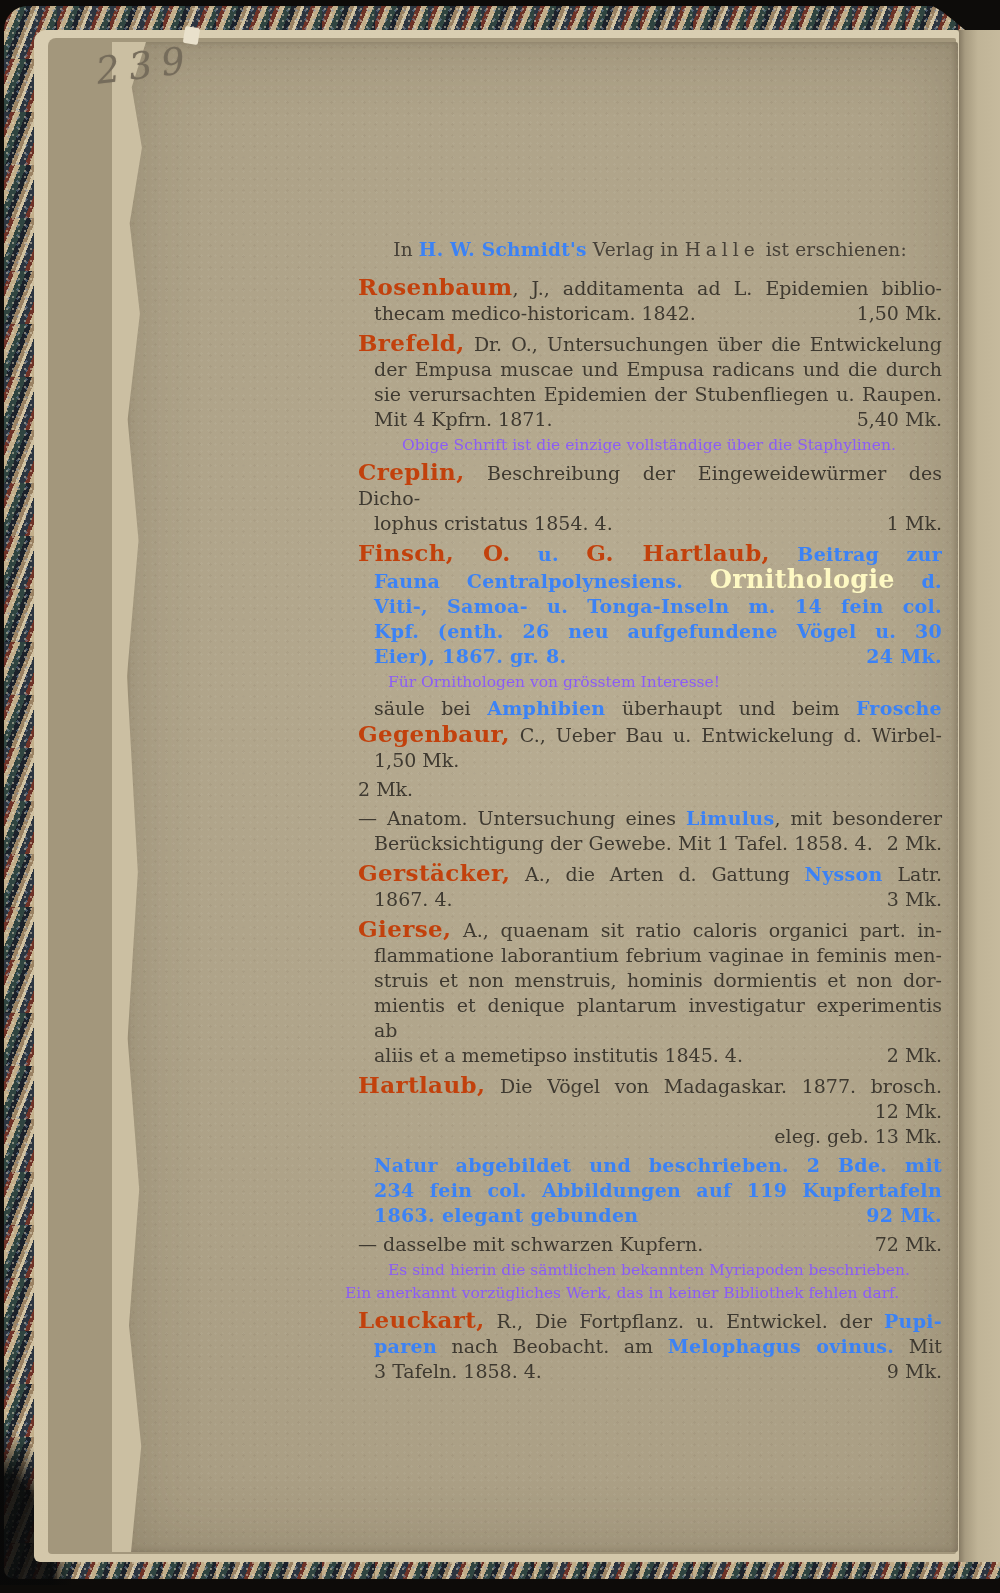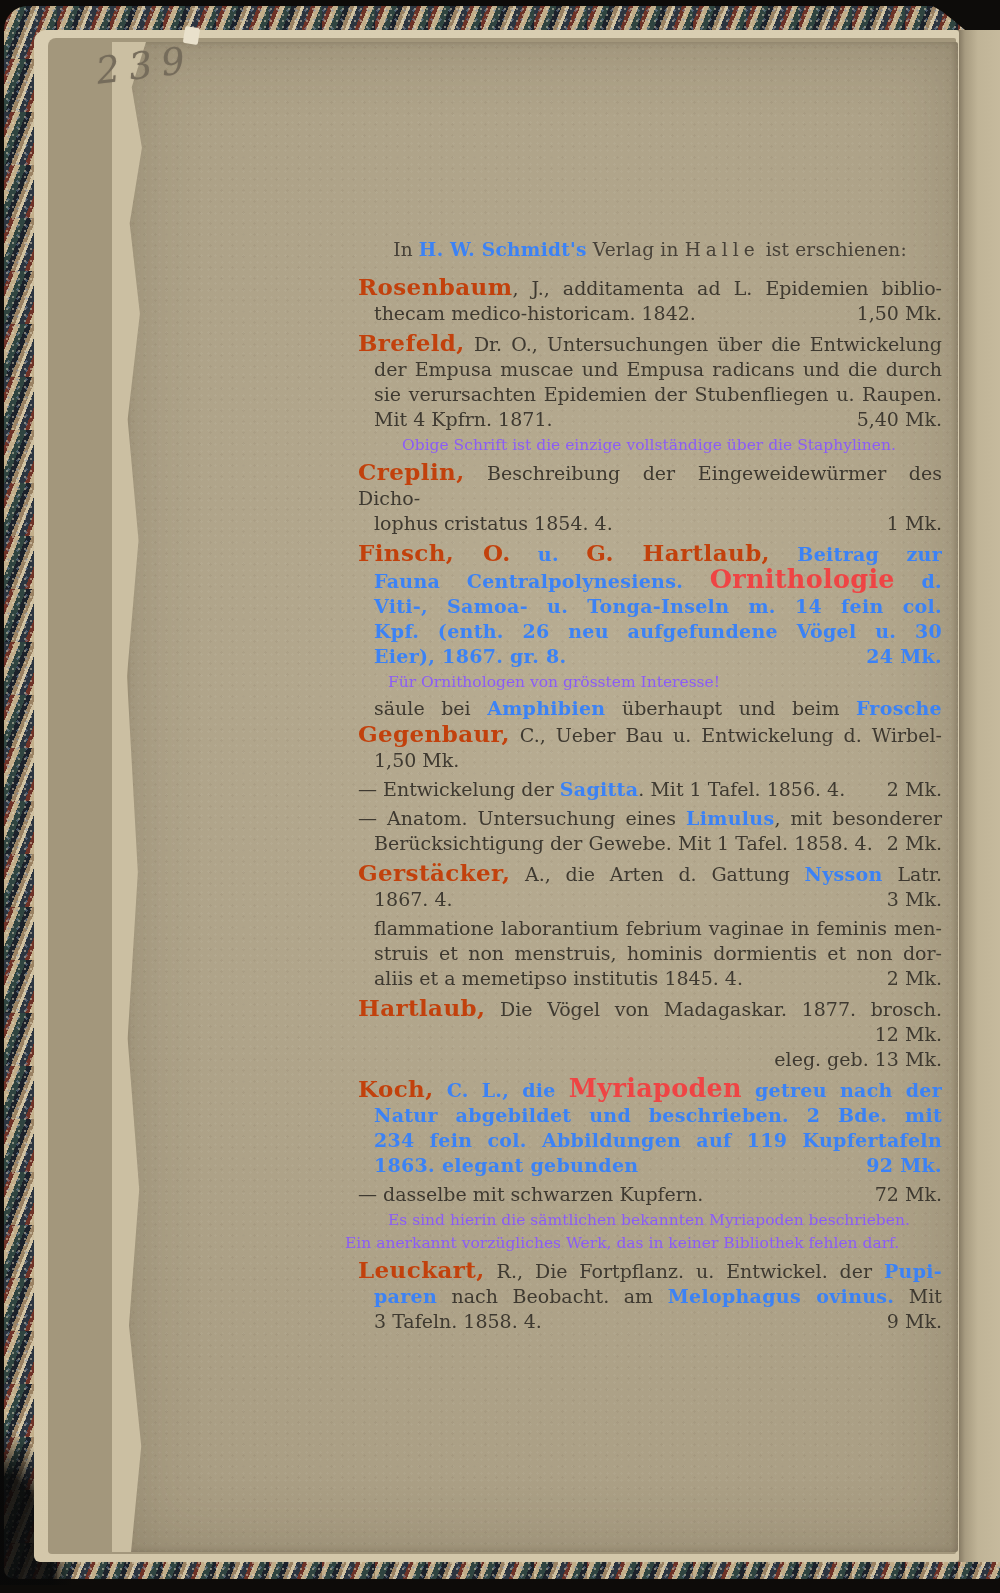--- a/index.html
+++ b/index.html
@@ -51,21 +51,21 @@
   .hdr{font-size:18.5px;line-height:24px;text-align:center;color:#474138;margin-bottom:12px;letter-spacing:.2px;}
   .entry{margin-top:4px;}
   .ln{font-size:19px;line-height:25px;text-align:left;}
   .ind{padding-left:16px;}
   .just{text-align:justify;text-align-last:justify;}
   .withpr{display:flex;justify-content:space-between;align-items:baseline;}
   .pr{white-space:nowrap;}
   .s-p{}
   .s-n{font-size:23px;font-weight:700;letter-spacing:.4px;color:#c2410c;}
   .s-b{font-weight:700;letter-spacing:.3px;color:#3b82f6;}
-  .s-B{font-size:25.5px;font-weight:700;letter-spacing:.3px;color:#ef4444;line-height:1;}
+  .s-B{font-size:25.5px;font-weight:700;letter-spacing:.3px;color:#fef9c3;line-height:1;}
   .s-sp{letter-spacing:5px;}
   .ln.note{font-size:15.5px;line-height:19px;color:#8b5cf6;margin:4px 0 2px;text-align:left;text-align-last:auto;}
   .ln.note.a{padding-left:44px;}
   .ln.note.b{padding-left:30px;}
   .ln.note.f{padding-left:0;margin-left:-13px;margin-top:4px;}
 </style>
 </head>
 <body>
 
 <div class="scan">
@@ -120,59 +120,59 @@
       </div>
       <div class="entry">
         <div class="ln ind just"><span class="s-p">säule bei </span><span class="s-b">Amphibien</span><span class="s-p"> überhaupt und beim </span><span class="s-b">Frosche</span></div>
         <div class="ln just"><span class="s-n">Gegenbaur,</span><span class="s-p"> C., Ueber Bau u. Entwickelung d. Wirbel-</span></div>
         <div class="ln ind withpr">
           <span class="pr">1,50 Mk.</span>
         </div>
       </div>
       <div class="entry">
         <div class="ln withpr">
-          <span class="lt"><span class="s-p">— Entwickelung der </span><span class="s-b">Sagitta</span><span class="s-p">. Mit 1 Tafel. 1856. 4.</span></span>
           <span class="pr">2 Mk.</span>
         </div>
       </div>
       <div class="entry">
         <div class="ln just"><span class="s-p">— Anatom. Untersuchung eines </span><span class="s-b">Limulus</span><span class="s-p">, mit besonderer</span></div>
         <div class="ln ind withpr">
           <span class="lt"><span class="s-p">Berücksichtigung der Gewebe. Mit 1 Tafel. 1858. 4.</span></span>
           <span class="pr">2 Mk.</span>
         </div>
       </div>
       <div class="entry">
         <div class="ln just"><span class="s-n">Gerstäcker,</span><span class="s-p"> A., die Arten d. Gattung </span><span class="s-b">Nysson</span><span class="s-p"> Latr.</span></div>
         <div class="ln ind withpr">
           <span class="lt"><span class="s-p">1867. 4.</span></span>
           <span class="pr">3 Mk.</span>
         </div>
       </div>
       <div class="entry">
+        <div class="ln just"><span class="s-n">Gierse,</span><span class="s-p"> A., quaenam sit ratio caloris organici part. in-</span></div>
         <div class="ln ind just"><span class="s-p">flammatione laborantium febrium vaginae in feminis men-</span></div>
         <div class="ln ind just"><span class="s-p">struis et non menstruis, hominis dormientis et non dor-</span></div>
+        <div class="ln ind just"><span class="s-p">mientis et denique plantarum investigatur experimentis ab</span></div>
         <div class="ln ind withpr">
           <span class="lt"><span class="s-p">aliis et a memetipso institutis 1845. 4.</span></span>
           <span class="pr">2 Mk.</span>
         </div>
       </div>
       <div class="entry">
         <div class="ln just"><span class="s-n">Hartlaub,</span><span class="s-p"> Die Vögel von Madagaskar. 1877. brosch.</span></div>
         <div class="ln ind withpr">
           <span class="lt"></span>
           <span class="pr">12 Mk.</span>
         </div>
         <div class="ln ind withpr">
           <span class="lt"></span>
           <span class="pr">eleg. geb. 13 Mk.</span>
         </div>
       </div>
       <div class="entry">
-        <div class="ln just"><span class="s-n">Koch,</span><span class="s-b"> C. L., die </span><span class="s-B">Myriapoden</span><span class="s-b"> getreu nach der</span></div>
         <div class="ln ind just"><span class="s-b">Natur abgebildet und beschrieben. 2 Bde. mit</span></div>
         <div class="ln ind just"><span class="s-b">234 fein col. Abbildungen auf 119 Kupfertafeln</span></div>
         <div class="ln ind withpr">
           <span class="lt"><span class="s-b">1863. elegant gebunden</span></span>
           <span class="pr s-b">92 Mk.</span>
         </div>
       </div>
       <div class="entry">
         <div class="ln withpr">
           <span class="lt"><span class="s-p">— dasselbe mit schwarzen Kupfern.</span></span>

